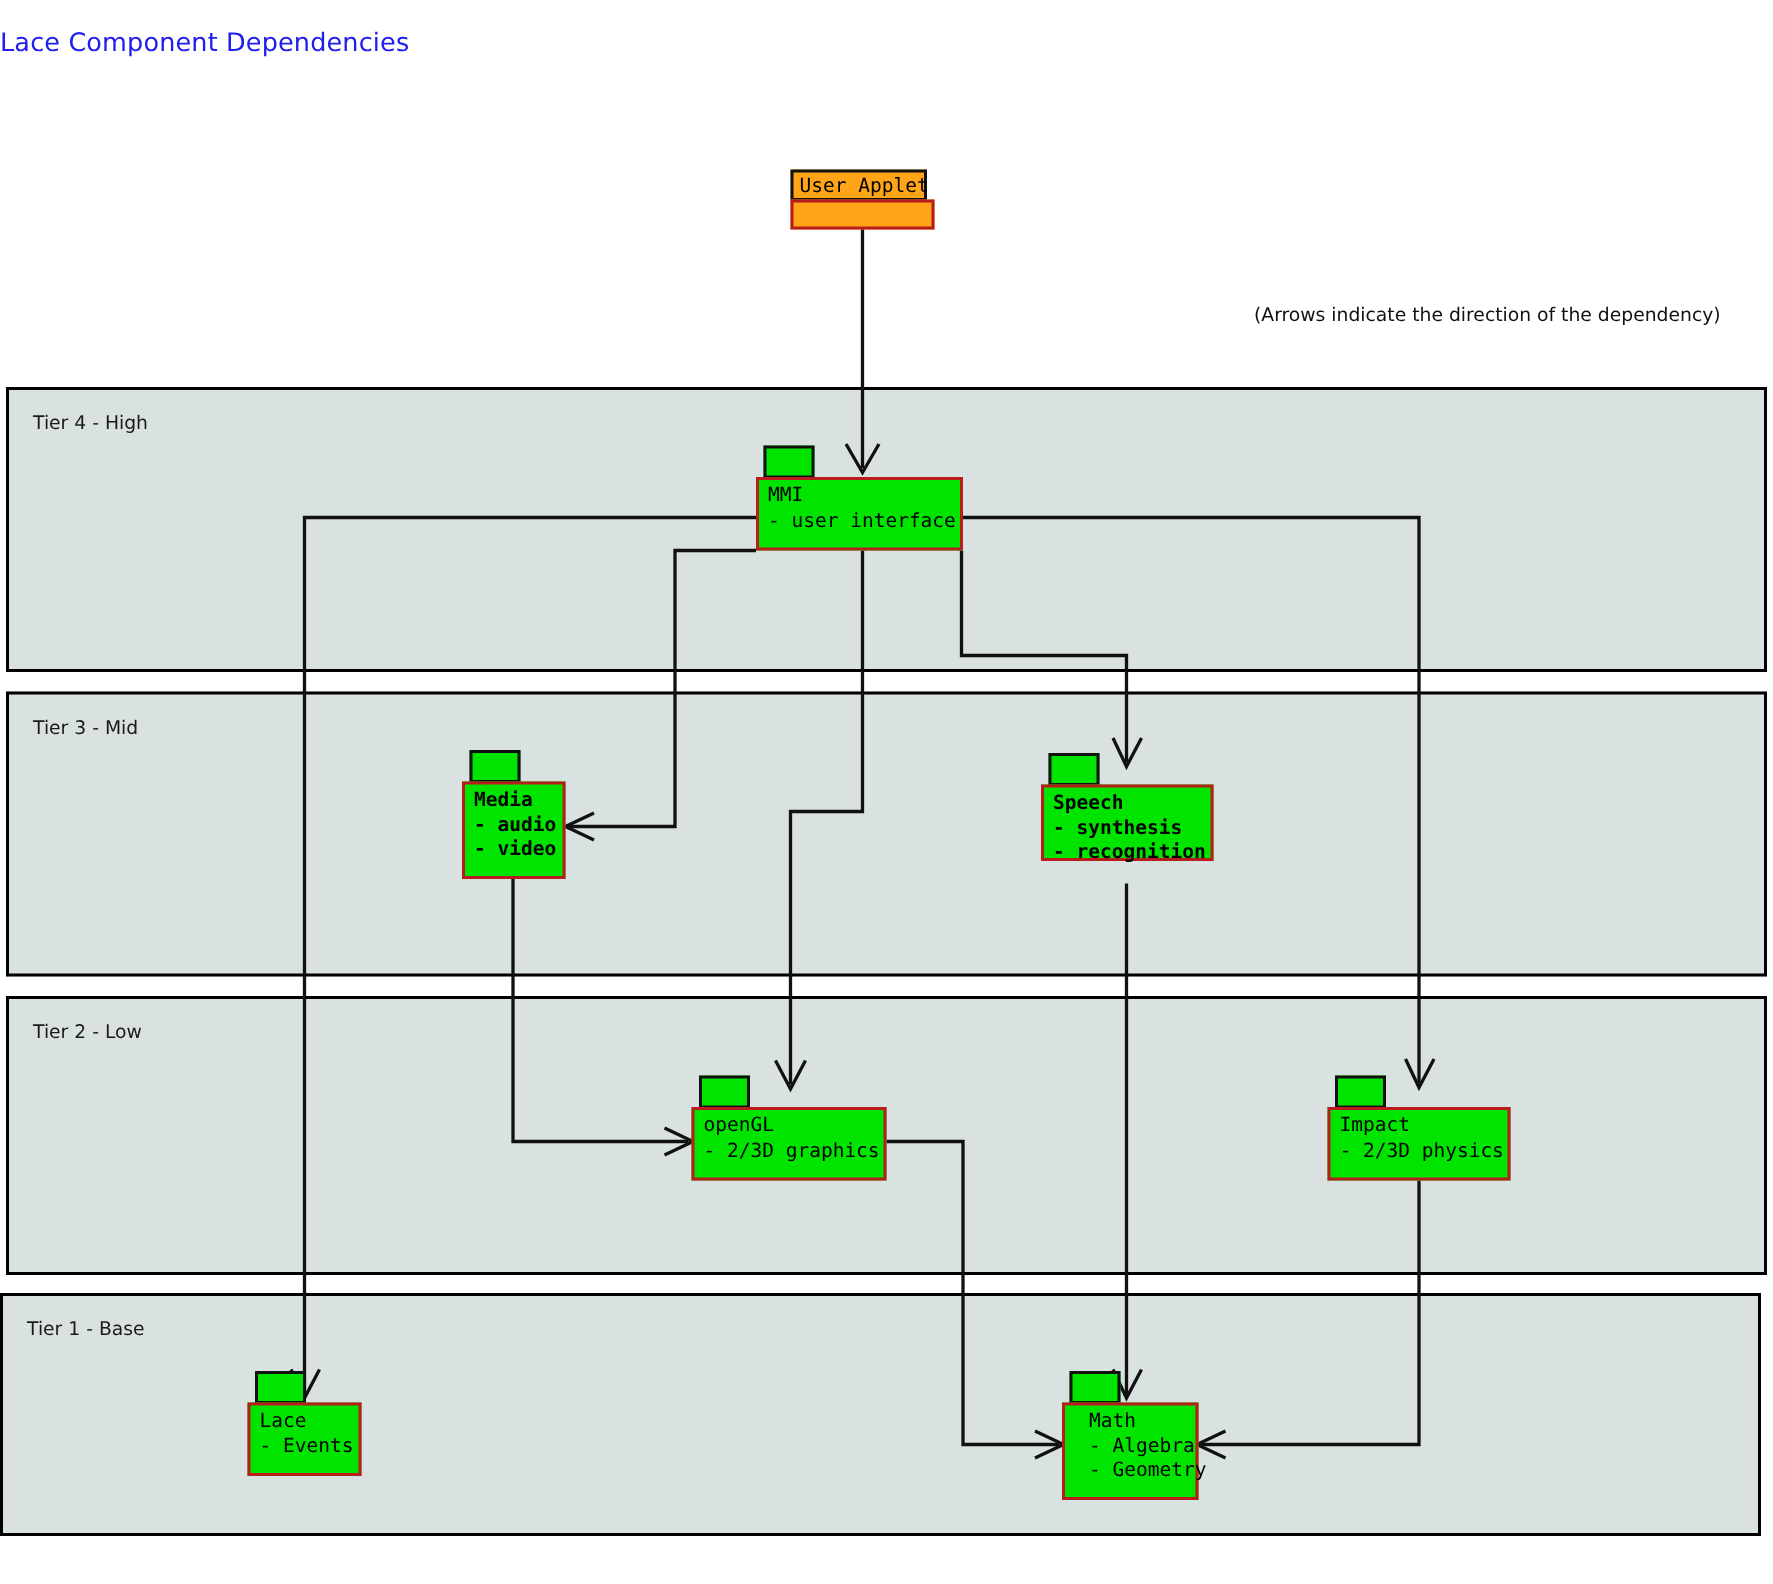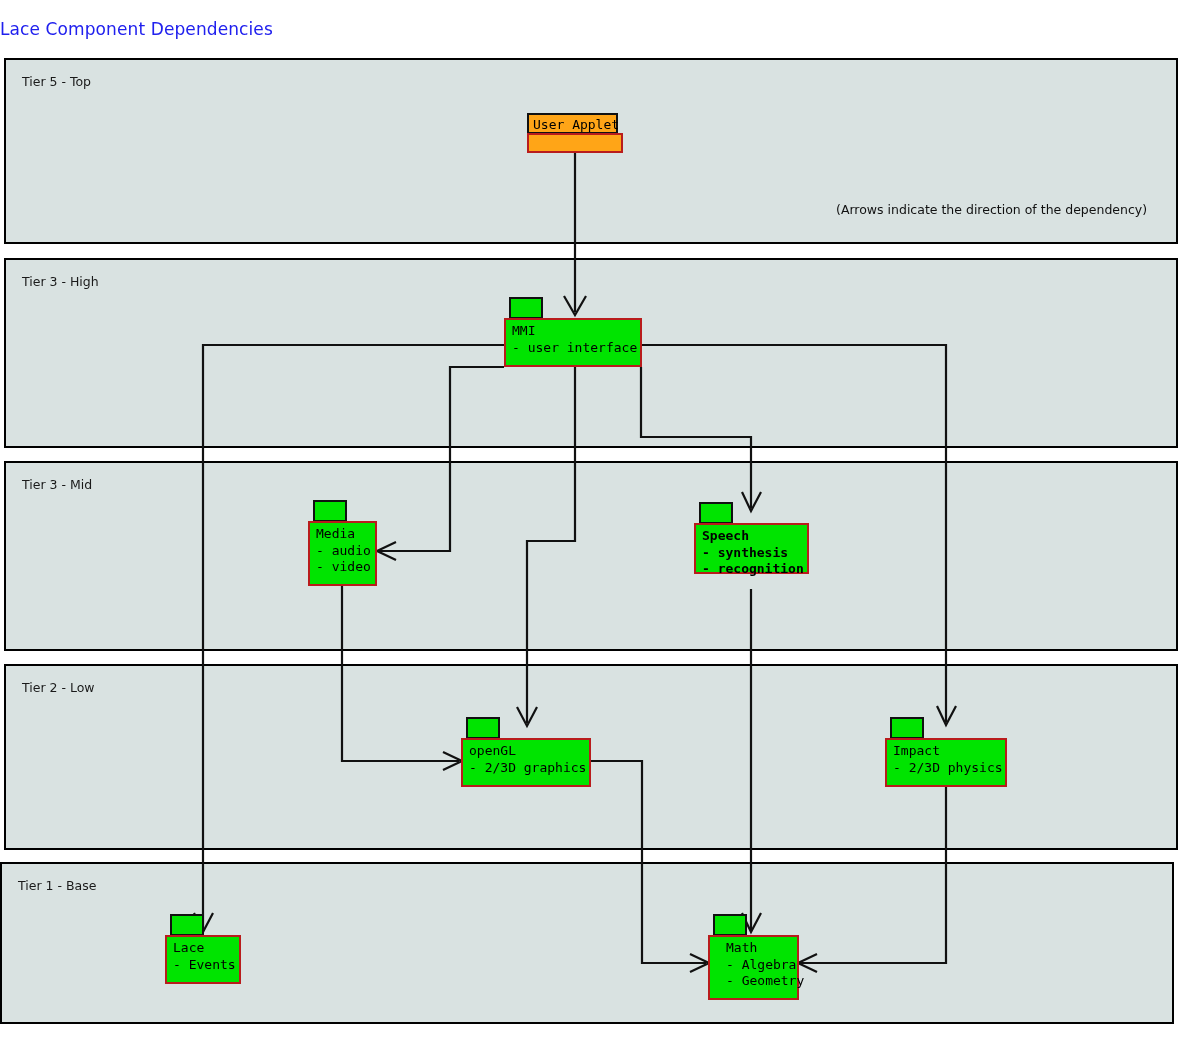--- a/index.html
+++ b/index.html
@@ -112,26 +112,23 @@
     stroke-linejoin: miter;
   }
 </style>
 </head>
 <body>
 
 <div id="canvas">
 
   <div id="diagram-title">Lace Component Dependencies</div>
 
-  <div class="tier" style="left:4px; top:58px; width:1174px; height:186px;">
-    <div class="tier-label">Tier 5 - Top</div>
-  </div>
 
   <div class="tier" style="left:4px; top:258px; width:1174px; height:190px;">
-    <div class="tier-label">Tier 3 - High</div>
+    <div class="tier-label">Tier 4 - High</div>
   </div>
 
   <div class="tier" style="left:4px; top:461px; width:1174px; height:190px;">
     <div class="tier-label">Tier 3 - Mid</div>
   </div>
 
   <div class="tier" style="left:4px; top:664px; width:1174px; height:186px;padding-left:32px;">
     <div class="tier-label">Tier 2 - Low</div>
   </div>
 
@@ -180,21 +177,21 @@
   </div>
 
   <div class="pkg" style="left:504px; top:297px; width:138px; height:70px;">
     <div class="pkg-tab" style="left:5px; top:0; width:34px; height:22px;"></div>
     <div class="pkg-body" style="left:0; top:21px; width:138px; height:49px;">
       <div>MMI</div>
       <div>- user interface</div>
     </div>
   </div>
 
-  <div class="pkg" style="left:308px; top:500px; width:53px; height:86px;">
+  <div class="pkg" style="left:308px; top:500px; width:53px; height:86px;font-weight:bold;">
     <div class="pkg-tab" style="left:5px; top:0; width:34px; height:22px;"></div>
     <div class="pkg-body" style="left:0; top:21px; width:69px; height:65px;">
       <div>Media</div>
       <div>- audio</div>
       <div>- video</div>
     </div>
   </div>
 
   <div class="pkg" style="left:694px; top:502px; width:115px; height:86px;">
     <div class="pkg-tab" style="left:5px; top:0; width:34px; height:22px;"></div>

